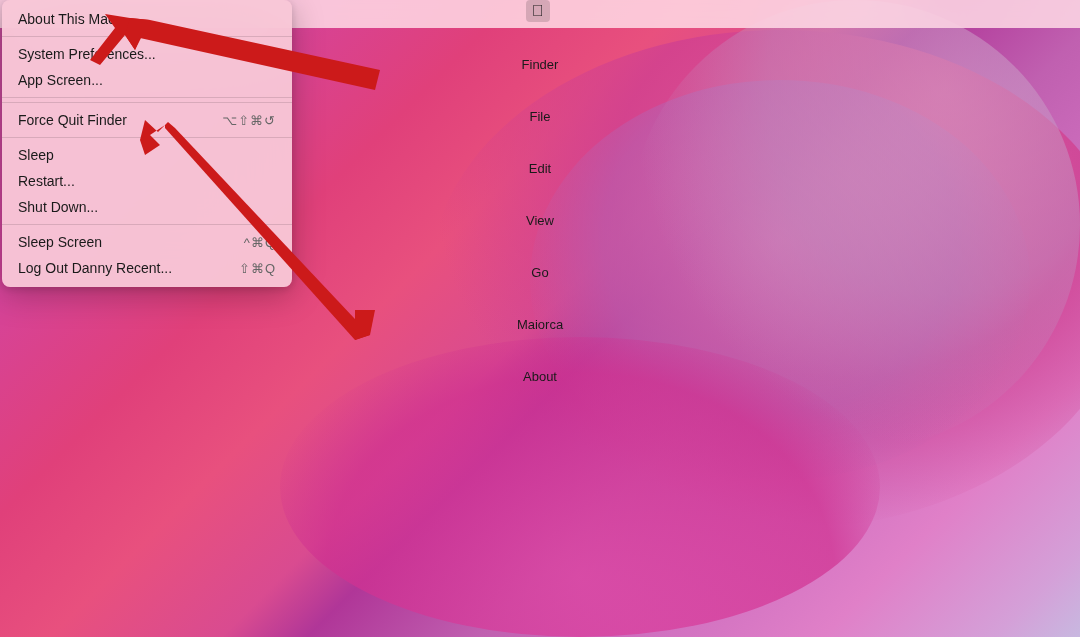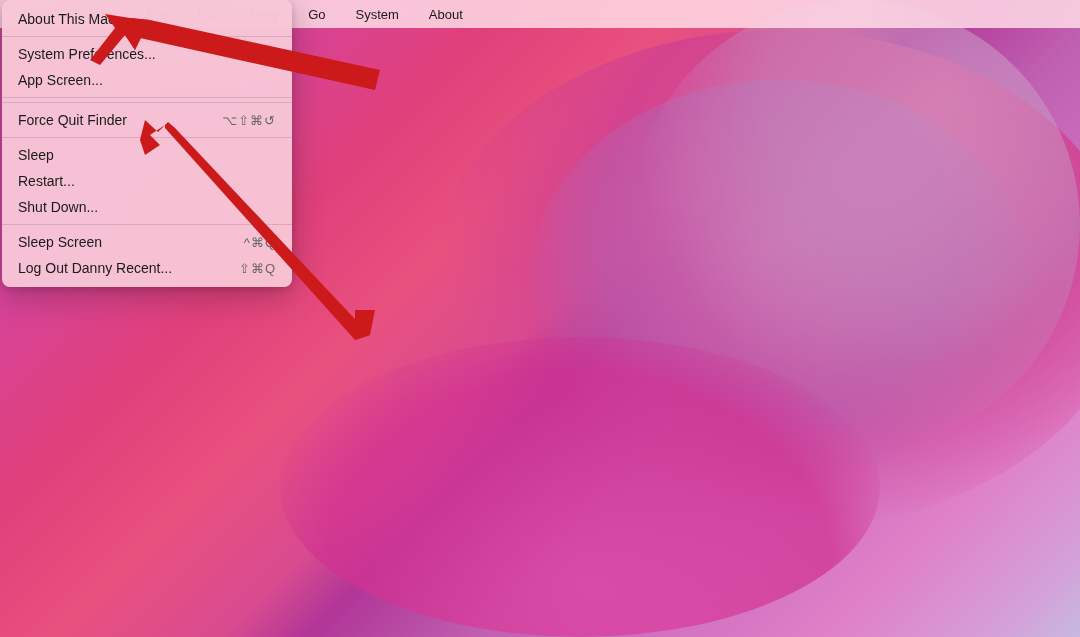--- a/index.html
+++ b/index.html
@@ -82,22 +82,23 @@
       position: absolute;
       top: 0;
       left: 0;
       right: 0;
       height: 28px;
       background: rgba(255, 220, 230, 0.85);
       backdrop-filter: blur(20px);
       display: flex;
       align-items: center;
       padding: 0 28px;
-      gap: 18px;
+      gap: 33px;
       z-index: 100;
+      flex-direction: column;
     }
 
     .menubar-item {
       font-size: 13px;
       font-weight: 500;
       color: #1a1a1a;
       cursor: pointer;
       padding: 2px 6px;
       border-radius: 4px;
     }
@@ -182,21 +183,21 @@
   <div class="wallpaper-layer4"></div>
 </div>
 
 <div class="menubar">
   <span class="menubar-item apple-logo active"></span>
   <span class="menubar-item">Finder</span>
   <span class="menubar-item">File</span>
   <span class="menubar-item">Edit</span>
   <span class="menubar-item">View</span>
   <span class="menubar-item">Go</span>
-  <span class="menubar-item">System</span>
+  <span class="menubar-item">Maiorca</span>
   <span class="menubar-item">About</span>
 </div>
 
 <div class="dropdown-menu">
 
   <div class="menu-item">
     <span>About This Mac</span>
   </div>
   <div class="menu-separator"></div>
 

